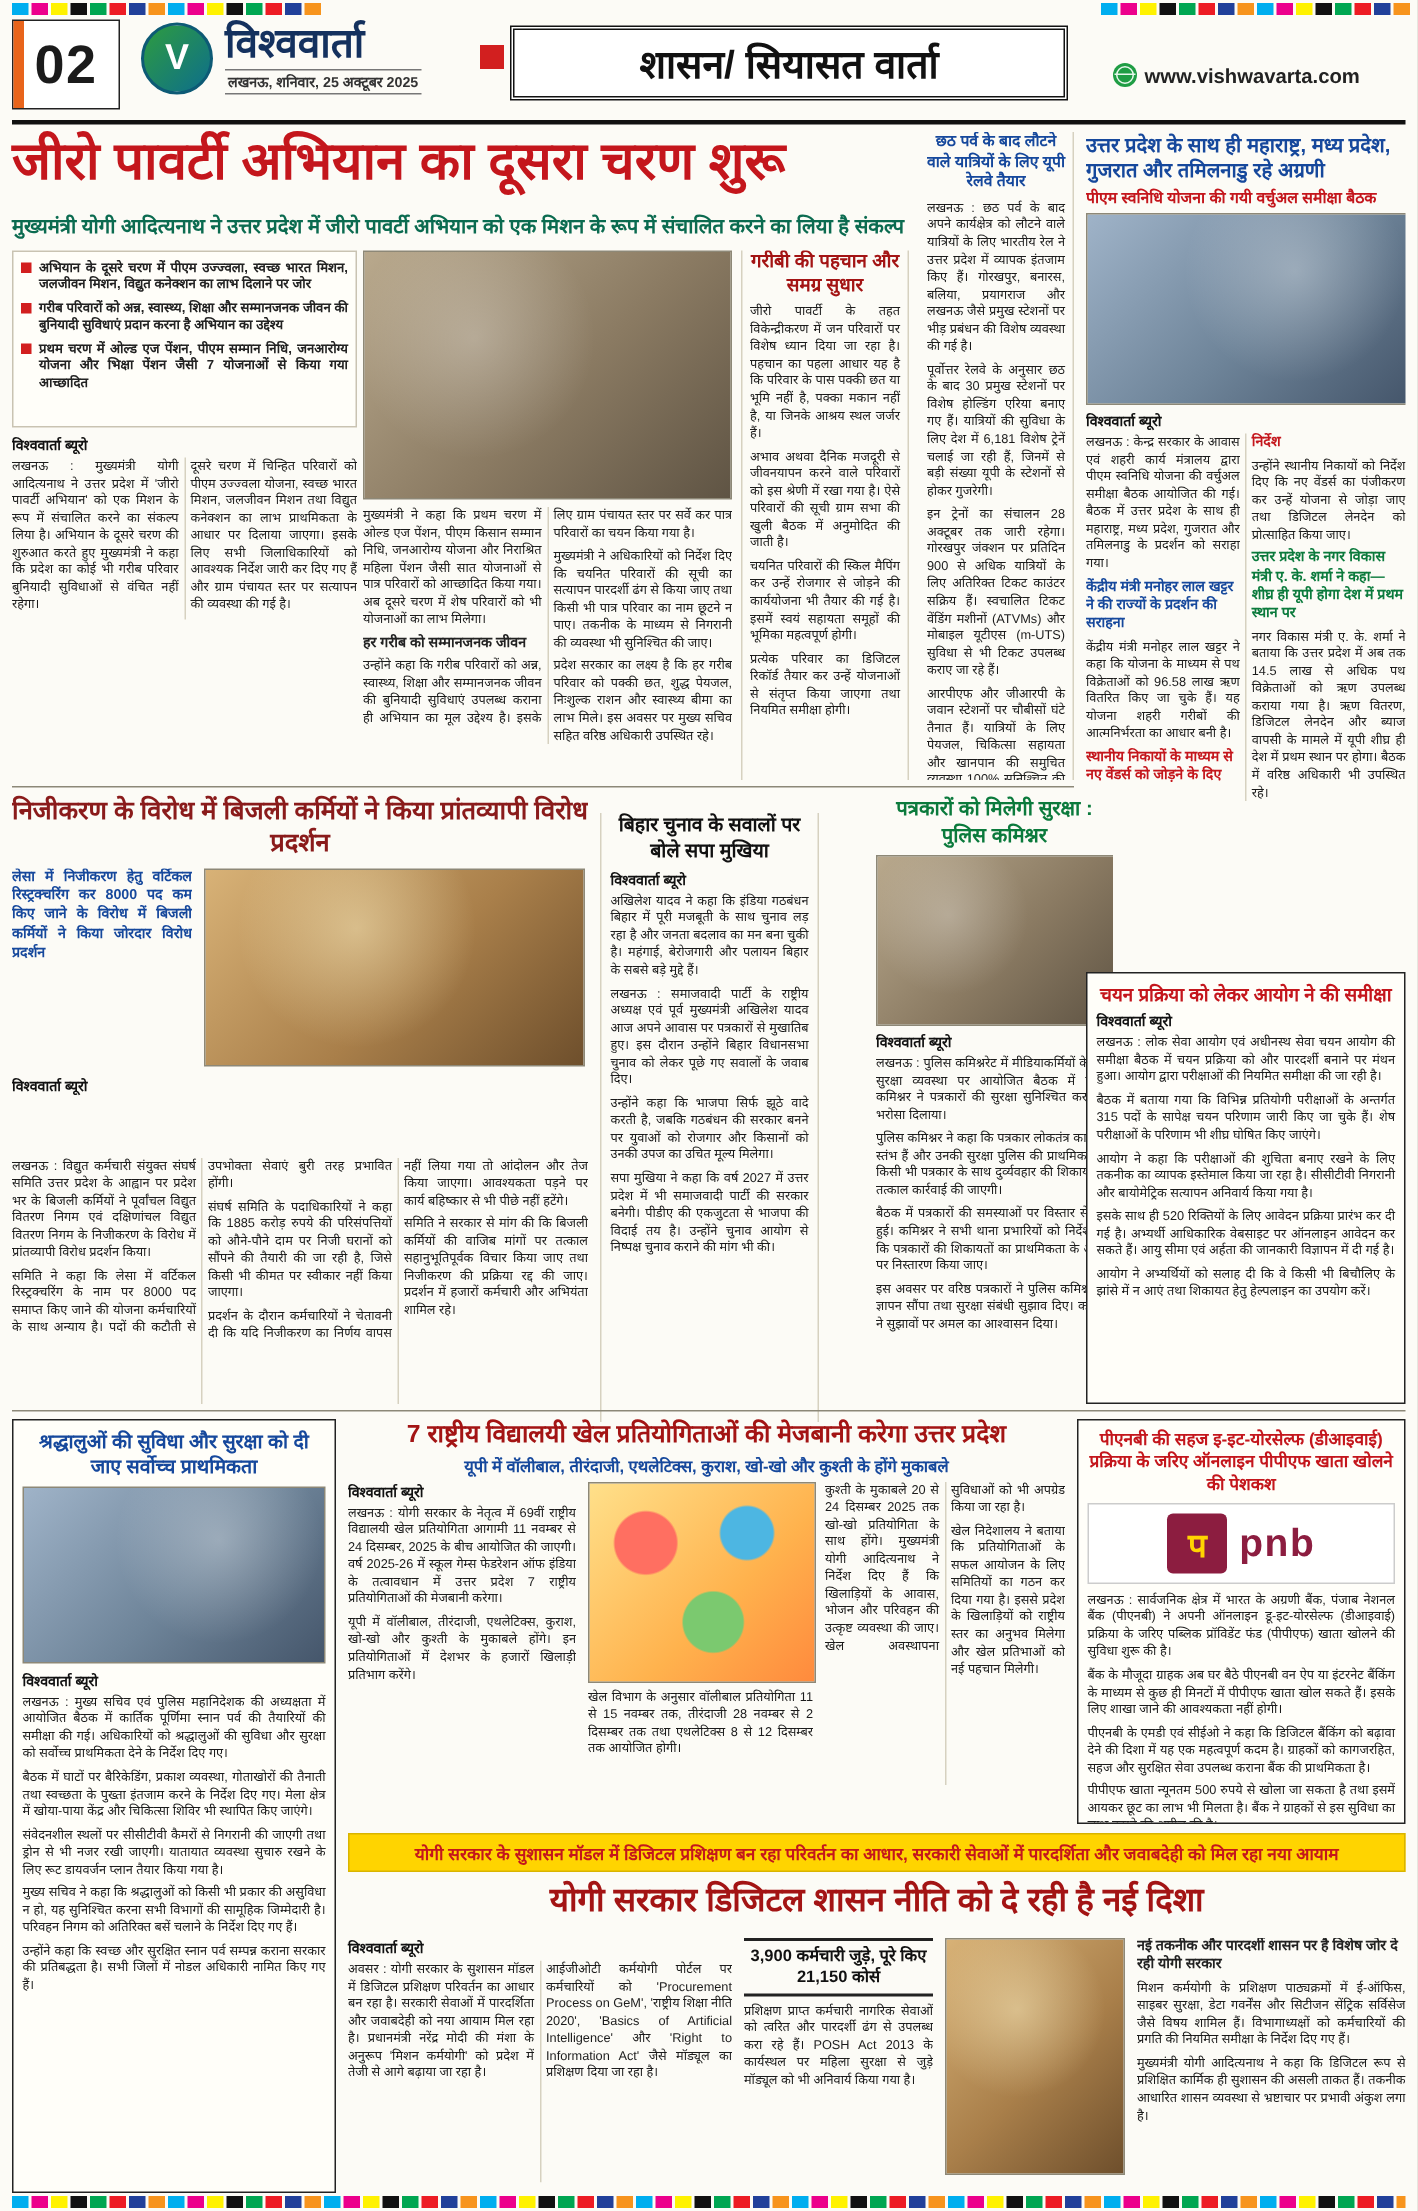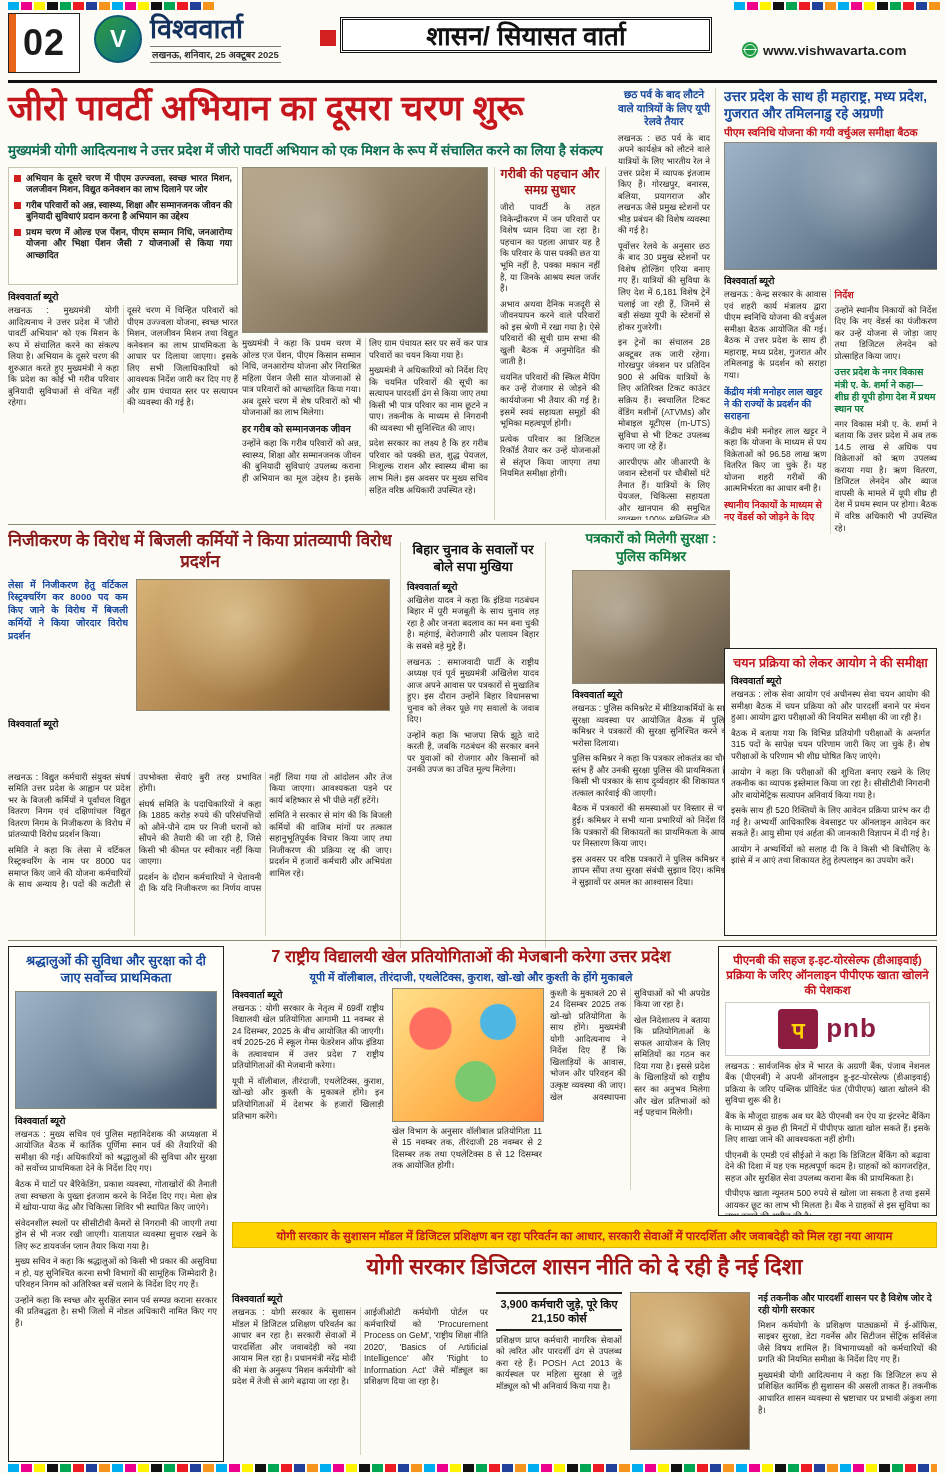--- a/index.html
+++ b/index.html
@@ -134,21 +134,21 @@
     </div>
     <div class="abs logo-row" style="left:94px;top:15px;width:250px;">
       <div class="vlogo">
           <span>V</span>
         </div>
       <div>
         <div class="logo-text">विश्ववार्ता</div>
         <div class="edition-line">लखनऊ, शनिवार, 25 अक्टूबर 2025</div>
       </div>
     </div>
-    <div class="abs section-box" style="left:340px;top:17px;width:372px;height:36px;">
+    <div class="abs section-box" style="left:340px;top:17px;width:372px;height:50px;">
       <span class="section-title">शासन/ सियासत वार्ता</span>
     </div>
     <div class="abs website" style="left:742px;top:42px;width:195px;">
       <span class="globe"></span>
       <span>www.vishwavarta.com</span>
     </div>
     <div class="abs redchip" style="left:320px;top:30px;"></div>
   </header>
 
   <div class="abs rule-strong" style="left:8px;top:80px;width:929px;"></div>
@@ -255,24 +255,25 @@
     </div>
   </section>
 
   <section class="abs clip" style="left:400px;top:542px;width:146px;height:406px;border-left:1px solid #d6d1c0;border-right:1px solid #d6d1c0;padding:0 6px;">
     <h2 class="bihar-headline" style="margin:0 0 4px;">बिहार चुनाव के सवालों पर बोले सपा मुखिया</h2>
     <div class="byline">विश्ववार्ता ब्यूरो</div>
     <div>
         <p class="para">अखिलेश यादव ने कहा कि इंडिया गठबंधन बिहार में पूरी मजबूती के साथ चुनाव लड़ रहा है और जनता बदलाव का मन बना चुकी है। महंगाई, बेरोजगारी और पलायन बिहार के सबसे बड़े मुद्दे हैं।</p>
         <p class="para">लखनऊ : समाजवादी पार्टी के राष्ट्रीय अध्यक्ष एवं पूर्व मुख्यमंत्री अखिलेश यादव आज अपने आवास पर पत्रकारों से मुखातिब हुए। इस दौरान उन्होंने बिहार विधानसभा चुनाव को लेकर पूछे गए सवालों के जवाब दिए।</p>
         <p class="para">उन्होंने कहा कि भाजपा सिर्फ झूठे वादे करती है, जबकि गठबंधन की सरकार बनने पर युवाओं को रोजगार और किसानों को उनकी उपज का उचित मूल्य मिलेगा।</p>
-      </div>
-  </section>
-
-  <section class="abs clip" style="left:572px;top:530px;width:158px;height:406px;">
+        <p class="para">सपा मुखिया ने कहा कि वर्ष 2027 में उत्तर प्रदेश में भी समाजवादी पार्टी की सरकार बनेगी। पीडीए की एकजुटता से भाजपा की विदाई तय है। उन्होंने चुनाव आयोग से निष्पक्ष चुनाव कराने की मांग भी की।</p>
+      </div>
+  </section>
+
+  <section class="abs clip" style="left:584px;top:530px;width:158px;height:406px;">
     <h2 class="press-headline" style="margin:0 0 5px;">पत्रकारों को मिलेगी सुरक्षा : पुलिस कमिश्नर</h2>
     <div class="photo" style="width:158px;height:112px;margin-bottom:4px;"></div>
     <div class="byline">विश्ववार्ता ब्यूरो</div>
     <div>
         <p class="para">लखनऊ : पुलिस कमिश्नरेट में मीडियाकर्मियों के साथ सुरक्षा व्यवस्था पर आयोजित बैठक में पुलिस कमिश्नर ने पत्रकारों की सुरक्षा सुनिश्चित करने का भरोसा दिलाया।</p>
         <p class="para">पुलिस कमिश्नर ने कहा कि पत्रकार लोकतंत्र का चौथा स्तंभ हैं और उनकी सुरक्षा पुलिस की प्राथमिकता है। किसी भी पत्रकार के साथ दुर्व्यवहार की शिकायत पर तत्काल कार्रवाई की जाएगी।</p>
         <p class="para">बैठक में पत्रकारों की समस्याओं पर विस्तार से चर्चा हुई। कमिश्नर ने सभी थाना प्रभारियों को निर्देश दिए कि पत्रकारों की शिकायतों का प्राथमिकता के आधार पर निस्तारण किया जाए।</p>
         <p class="para">इस अवसर पर वरिष्ठ पत्रकारों ने पुलिस कमिश्नर को ज्ञापन सौंपा तथा सुरक्षा संबंधी सुझाव दिए। कमिश्नर ने सुझावों पर अमल का आश्वासन दिया।</p>
       </div>
   </section>
@@ -349,21 +350,21 @@
   <section>
     <div class="abs banner" style="left:232px;top:1222px;width:705px;height:26px;">
       <span class="banner-text">योगी सरकार के सुशासन मॉडल में डिजिटल प्रशिक्षण बन रहा परिवर्तन का आधार, सरकारी सेवाओं में पारदर्शिता और जवाबदेही को मिल रहा नया आयाम</span>
     </div>
     <h1 class="abs digital-headline" style="left:232px;top:1254px;width:705px;margin:0;">योगी सरकार डिजिटल शासन नीति को दे रही है नई दिशा</h1>
     <div class="abs" style="left:232px;top:1292px;width:705px;height:168px;display:flex;gap:8px;">
       <div style="width:256px;">
         <div class="byline">विश्ववार्ता ब्यूरो</div>
         <div class="cols-2 clip" style="height:148px;">
           <div>
-              <p class="para">लखनऊ : योगी सरकार के सुशासन मॉडल में डिजिटल प्रशिक्षण परिवर्तन का आधार बन रहा है। सरकारी सेवाओं में पारदर्शिता और जवाबदेही को नया आयाम मिल रहा है। प्रधानमंत्री नरेंद्र मोदी की मंशा के अनुरूप 'मिशन कर्मयोगी' को प्रदेश में तेजी से आगे बढ़ाया जा रहा है।</p>
+              <p class="para">अवसर : योगी सरकार के सुशासन मॉडल में डिजिटल प्रशिक्षण परिवर्तन का आधार बन रहा है। सरकारी सेवाओं में पारदर्शिता और जवाबदेही को नया आयाम मिल रहा है। प्रधानमंत्री नरेंद्र मोदी की मंशा के अनुरूप 'मिशन कर्मयोगी' को प्रदेश में तेजी से आगे बढ़ाया जा रहा है।</p>
               <p class="para">आईजीओटी कर्मयोगी पोर्टल पर कर्मचारियों को 'Procurement Process on GeM', 'राष्ट्रीय शिक्षा नीति 2020', 'Basics of Artificial Intelligence' और 'Right to Information Act' जैसे मॉड्यूल का प्रशिक्षण दिया जा रहा है।</p>
             </div>
         </div>
       </div>
       <div class="clip" style="width:126px;">
         <div class="stat">3,900 कर्मचारी जुड़े, पूरे किए 21,150 कोर्स</div>
         <div>
             <p class="para">प्रशिक्षण प्राप्त कर्मचारी नागरिक सेवाओं को त्वरित और पारदर्शी ढंग से उपलब्ध करा रहे हैं। POSH Act 2013 के कार्यस्थल पर महिला सुरक्षा से जुड़े मॉड्यूल को भी अनिवार्य किया गया है।</p>
           </div>
       </div>

